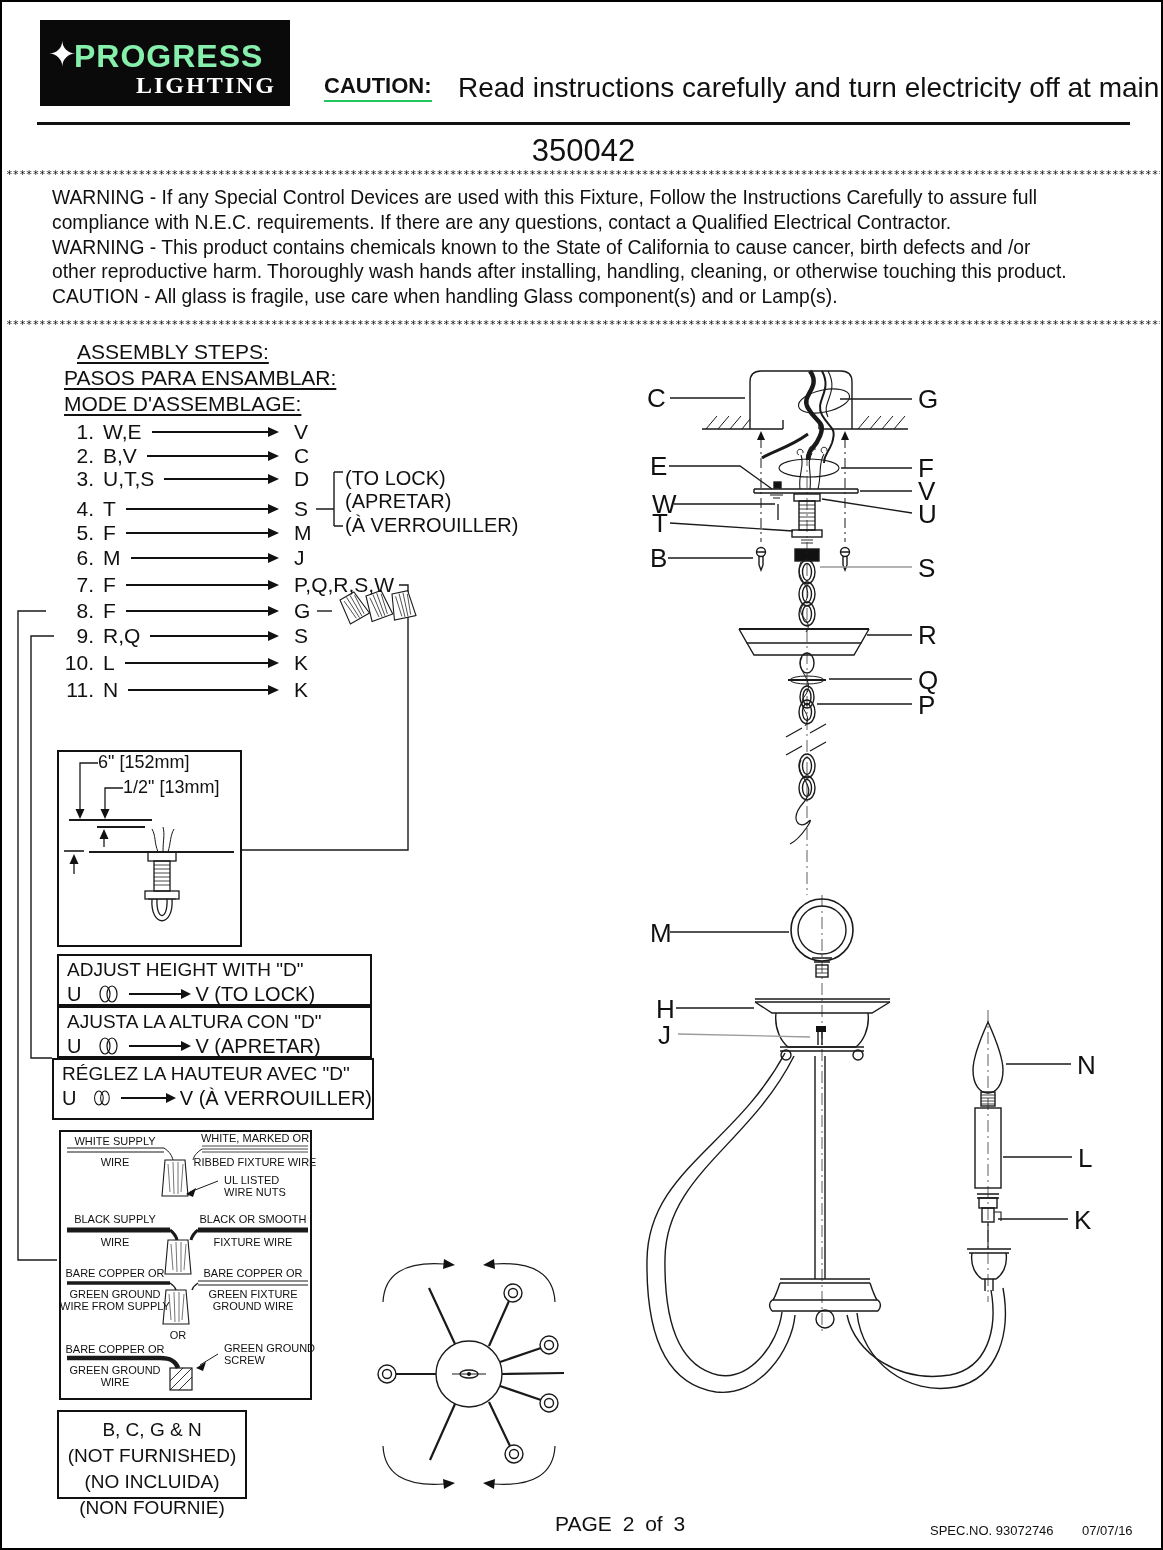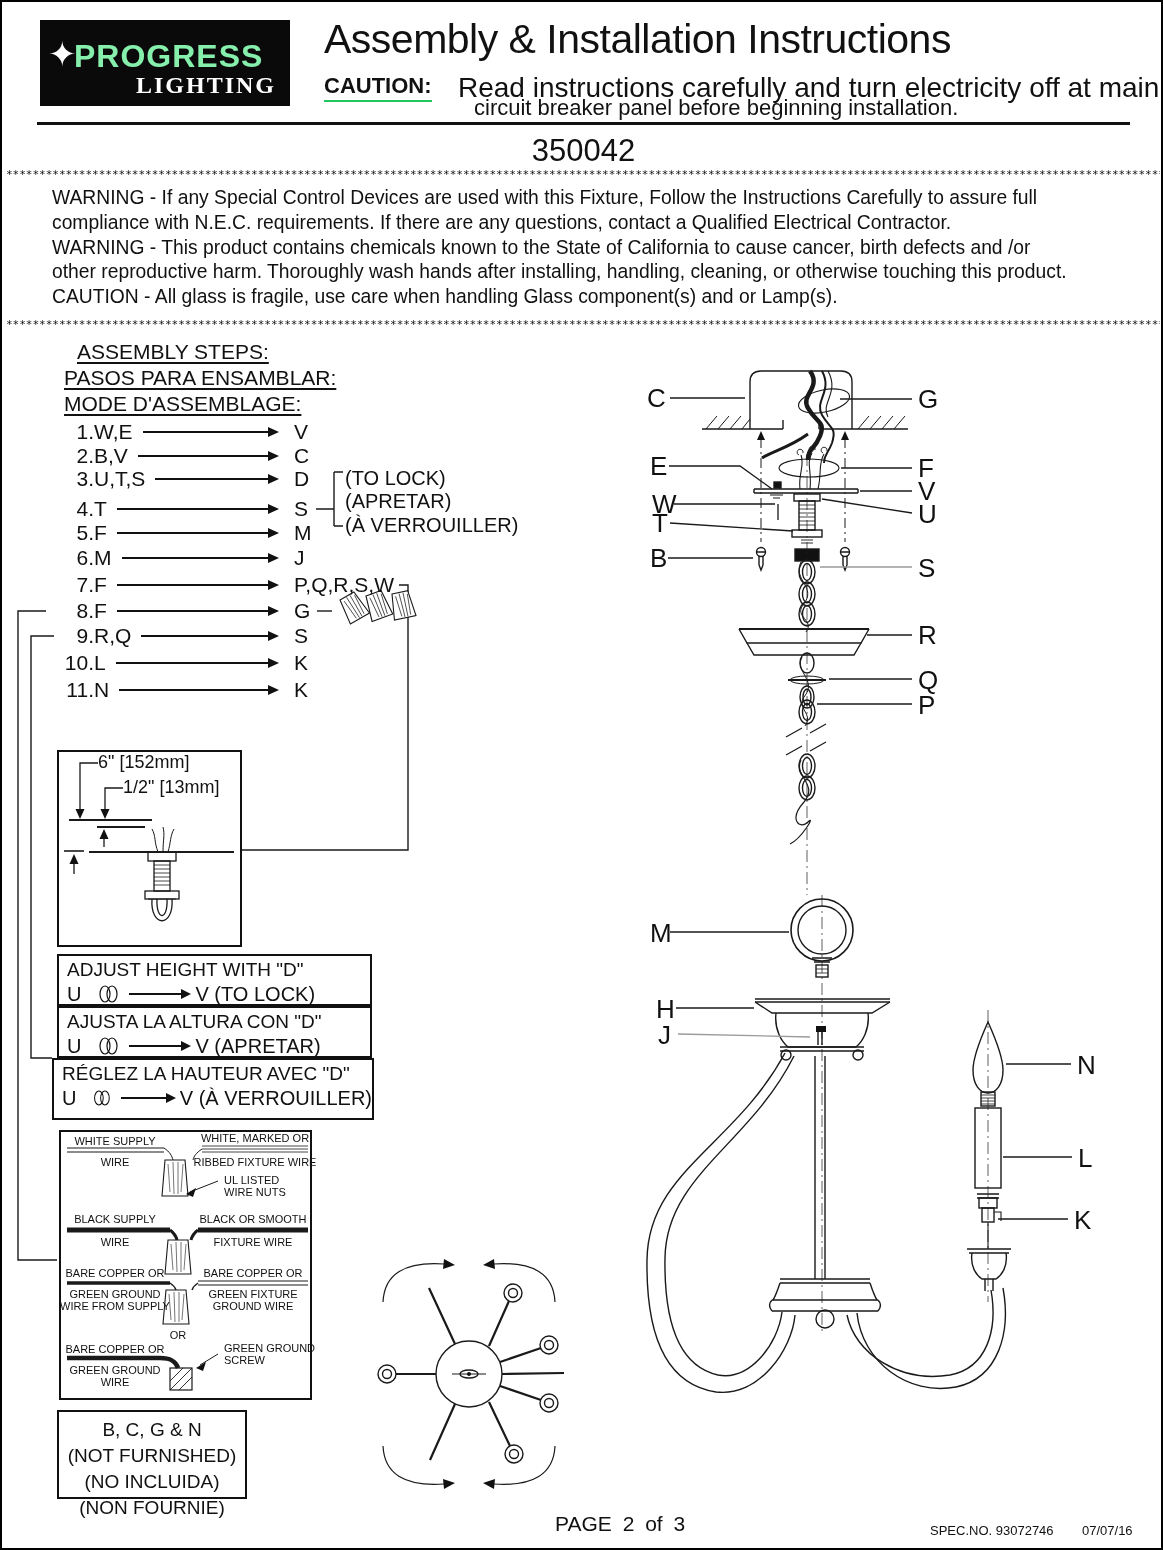--- a/index.html
+++ b/index.html
@@ -26,21 +26,21 @@
   .astrow{left:4px;height:13px;width:1154px;overflow:hidden;font-family:"DejaVu Sans Mono",monospace;
           font-size:11px;white-space:nowrap;z-index:2;}
   .ast1{top:166px;} .ast2{top:316px;}
   .warnings{left:50px;top:184px;width:1075px;font-size:19.3px;line-height:24.8px;white-space:pre-line;}
 
   
   .steps-h{left:62px;font-size:21px;text-decoration:underline;text-underline-offset:3px;white-space:nowrap;}
   .sh1{top:338px;margin-left:13px;} .sh2{top:364px;} .sh3{top:390px;}
   .step{position:absolute;left:60px;width:222px;height:24px;display:flex;align-items:center;z-index:2;}
   .s-num{width:32px;text-align:right;font-size:21px;flex:none;}
-  .s-from{font-size:21px;flex:none;}
+  .s-from{margin-left:9px;font-size:21px;flex:none;}
   .s-line{flex:1;height:2px;background:#111;margin:0 16px 0 10px;position:relative;}
   .s-line::after{content:"";position:absolute;right:-11px;top:-4px;
       border-left:11px solid #111;border-top:5px solid transparent;border-bottom:5px solid transparent;}
   .s-to{position:absolute;left:232px;font-size:21px;white-space:nowrap;}
   .locknote{left:343px;font-size:20px;white-space:nowrap;}
   .ln1{top:465px;text-align:right;} .ln2{top:488px;} .ln3{top:512px;}
 
   
   .panel{position:absolute;border:2px solid #111;box-sizing:border-box;background:#fff;z-index:2;}
   .box-measure{left:55px;top:748px;width:185px;height:197px;background:transparent;}
@@ -306,24 +306,22 @@
       <path d="M553,1444 Q551,1486 492,1482" stroke-width="1.2"></path>
       <path d="M442,1257 l11,6 -12,4 z M492,1257 l-11,6 12,4 z M442,1487 l11,-6 -12,-4 z M492,1487 l-11,-6 12,-4 z" fill="#111" stroke="none"></path>
     </g>
   </svg>
 
   <div class="abs logo">
     <span class="star">✦</span>
     <span class="l1">PROGRESS</span>
     <span class="l2">LIGHTING</span>
   </div>
-  <div class="txt title">Assembly &amp; Installation Instructions</div>
   <div class="txt caution-label">CAUTION:</div>
   <div class="txt caution-1">Read instructions carefully and turn electricity off at main</div>
-  <div class="txt caution-2">circuit breaker panel before beginning installation.</div>
   <div class="abs hrule"></div>
   <div class="txt model">350042</div>
 
   <div class="astrow ast1 txt">************************************************************************************************************************************************************************************************************************************************************************************************</div>
   <div class="txt warnings">WARNING - If any Special Control Devices are used with this Fixture, Follow the Instructions Carefully to assure full
 compliance with N.E.C. requirements. If there are any questions, contact a Qualified Electrical Contractor.
 WARNING -  This product contains chemicals known to the State of California to cause cancer, birth defects and /or
 other reproductive harm.  Thoroughly wash hands after installing, handling, cleaning, or otherwise touching this product.
 CAUTION - All glass is fragile, use care when handling Glass component(s) and or Lamp(s).</div>
   <div class="astrow ast2 txt">************************************************************************************************************************************************************************************************************************************************************************************************</div>

